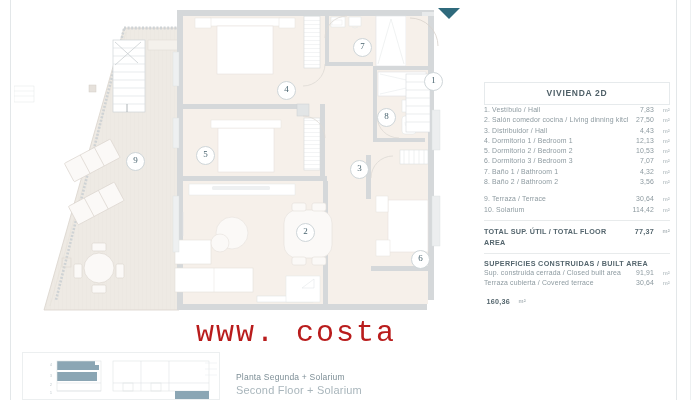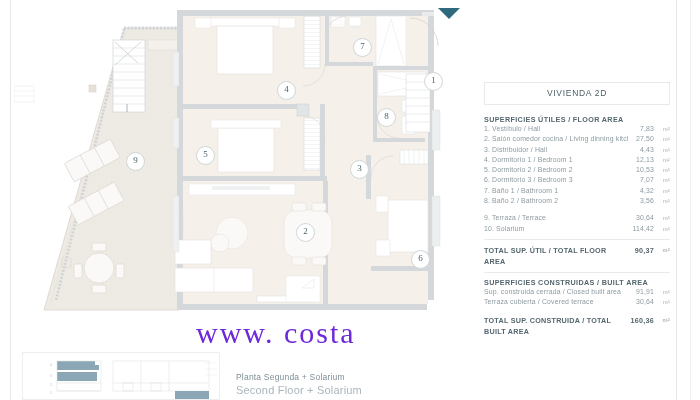--- a/index.html
+++ b/index.html
@@ -25,38 +25,38 @@
   #caption .c1{font-size:8.5px;color:#7e8f97;letter-spacing:.2px;}
   #caption .c2{font-size:11px;color:#a9b6bc;letter-spacing:.2px;}
 
   
   #keyplan{position:absolute;left:22px;top:352px;width:196px;height:46px;
            border:1px solid #eceff0;background:#fff;overflow:hidden;}
 
   
   #legend{position:absolute;left:484px;top:82px;width:186px;}
   .lg-title{border:1px solid #e6eaec;height:21px;line-height:21px;text-align:center;
-            font-size:8.5px;font-weight:normal;letter-spacing:.7px;color:#4f6068;}
+            font-size:8.5px;font-weight:bold;letter-spacing:.7px;color:#4f6068;}
   .lg-sec{margin-top:10px;font-size:7.2px;font-weight:bold;letter-spacing:.35px;color:#55666e;}
   .lg-row{display:flex;align-items:baseline;font-size:6.9px;color:#8d9aa0;line-height:10.3px;
           letter-spacing:.15px;}
   .lg-row .lbl{flex:1 1 auto;white-space:nowrap;overflow:hidden;}
   .lg-row .val{flex:0 0 26px;text-align:right;}
   .lg-row .un{flex:0 0 16px;text-align:right;color:#a7b2b7;font-size:6px;}
   .gap{height:7px;}
   .rule{height:1px;background:#e8ebec;margin:5px 0 5px 0;}
   .lg-total{display:flex;align-items:flex-start;font-size:7.2px;font-weight:bold;color:#55666e;
             letter-spacing:.25px;line-height:11px;}
   .lg-total .lbl{flex:1 1 auto;}
   .lg-total .val{flex:0 0 26px;text-align:right;}
   .lg-total .un{flex:0 0 16px;text-align:right;font-weight:normal;color:#8c999f;font-size:6px;}
 
   
-  #wm{position:absolute;left:196px;top:316px;font-size:30px;color:#6d28d9;
-      letter-spacing:2px;white-space:nowrap;font-family:Liberation Serif, serif;}
+  #wm{position:absolute;left:196px;top:316px;font-size:30px;color:#b91c1c;
+      letter-spacing:2px;white-space:nowrap;font-family:Liberation Mono, monospace;}
   
   #entry{position:absolute;left:424px;top:8px;width:0;height:0;
          border-left:11px solid transparent;border-right:11px solid transparent;
          border-top:11px solid #2f6a7c;}
 </style>
 </head>
 <body>
 
 <div id="page">
 
@@ -317,21 +317,20 @@
   </div>
 
   <div id="caption">
     <div class="c1">Planta Segunda + Solarium</div>
     <div class="c2">Second Floor + Solarium</div>
   </div>
 
   <div id="legend">
     <div class="lg-title">VIVIENDA 2D</div>
 
-    <div class="lg-sec">SUPERFICIES ÚTILES / FLOOR AREA</div>
 
     <div>
       <div class="lg-row">
           <span class="lbl">1. Vestíbulo / Hall</span>
           <span class="val">7,83</span>
           <span class="un">m²</span>
         </div>
       <div class="lg-row">
           <span class="lbl">2. Salón comedor cocina / Living dinning kitchen</span>
           <span class="val">27,50</span>
@@ -381,21 +380,21 @@
           <span class="lbl">10. Solarium</span>
           <span class="val">114,42</span>
           <span class="un">m²</span>
         </div>
     </div>
 
     <div class="rule"></div>
 
     <div class="lg-total">
       <span class="lbl">TOTAL SUP. ÚTIL / TOTAL FLOOR AREA</span>
-      <span class="val">90,37</span>
+      <span class="val">77,37</span>
       <span class="un">m²</span>
     </div>
 
     <div class="rule"></div>
 
     <div class="lg-sec" style="margin-top:2px">SUPERFICIES CONSTRUIDAS / BUILT AREA</div>
 
     <div>
       <div class="lg-row">
           <span class="lbl">Sup. construida cerrada / Closed built area</span>
@@ -405,19 +404,18 @@
       <div class="lg-row">
           <span class="lbl">Terraza cubierta / Covered terrace</span>
           <span class="val">30,64</span>
           <span class="un">m²</span>
         </div>
     </div>
 
     <div class="gap"></div>
 
     <div class="lg-total">
-      <span class="lbl">TOTAL SUP. CONSTRUIDA /  TOTAL BUILT AREA</span>
       <span class="val">160,36</span>
       <span class="un">m²</span>
     </div>
   </div>
 
 </div>
 
 </body></html>

